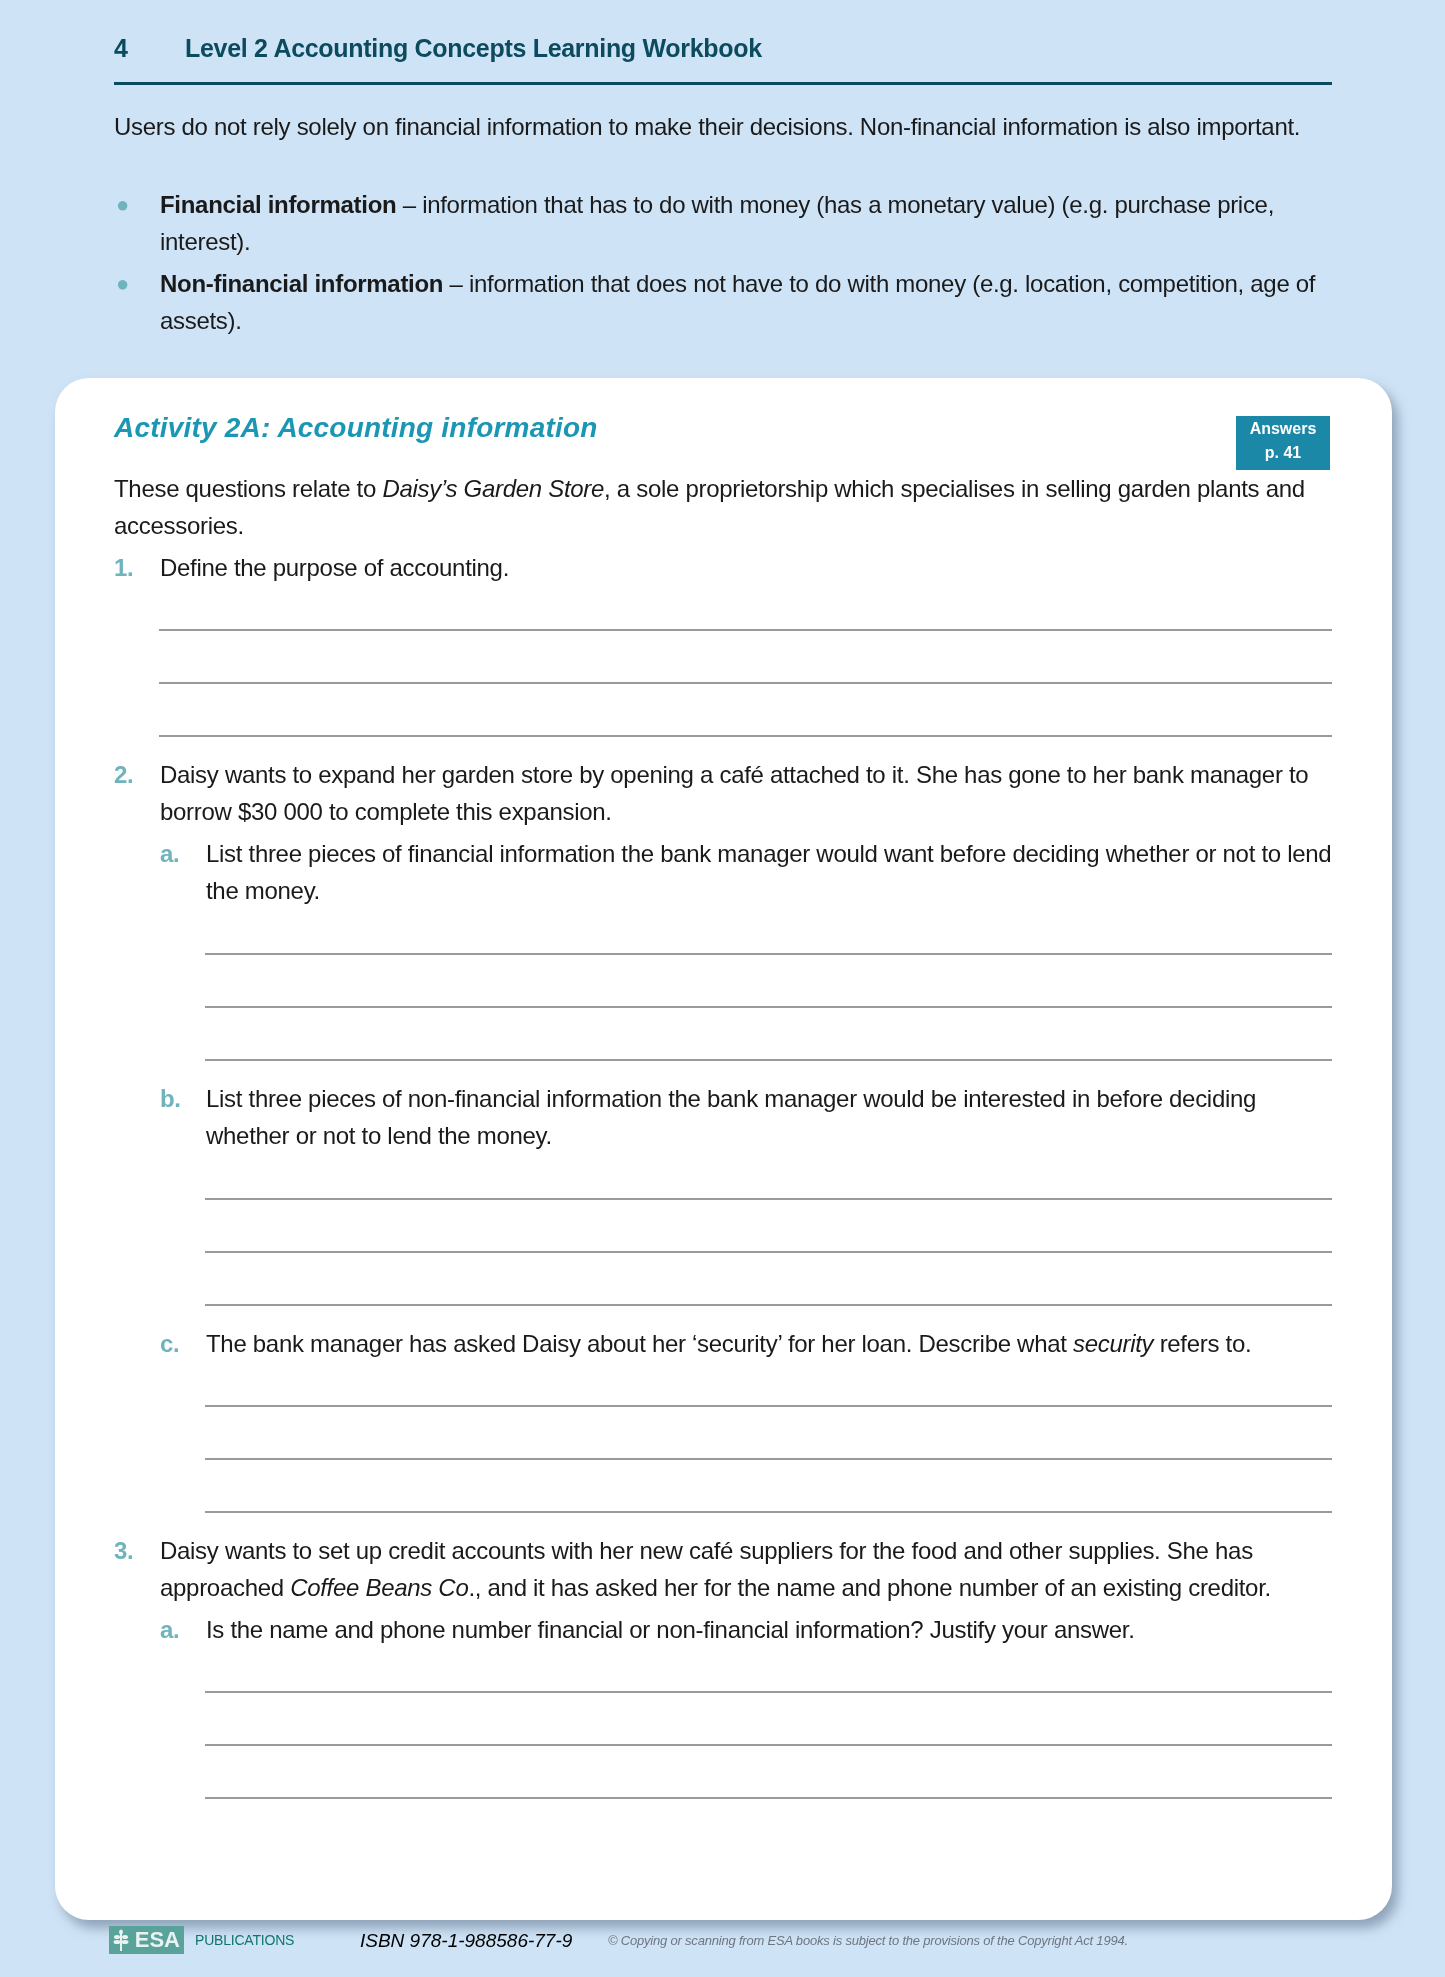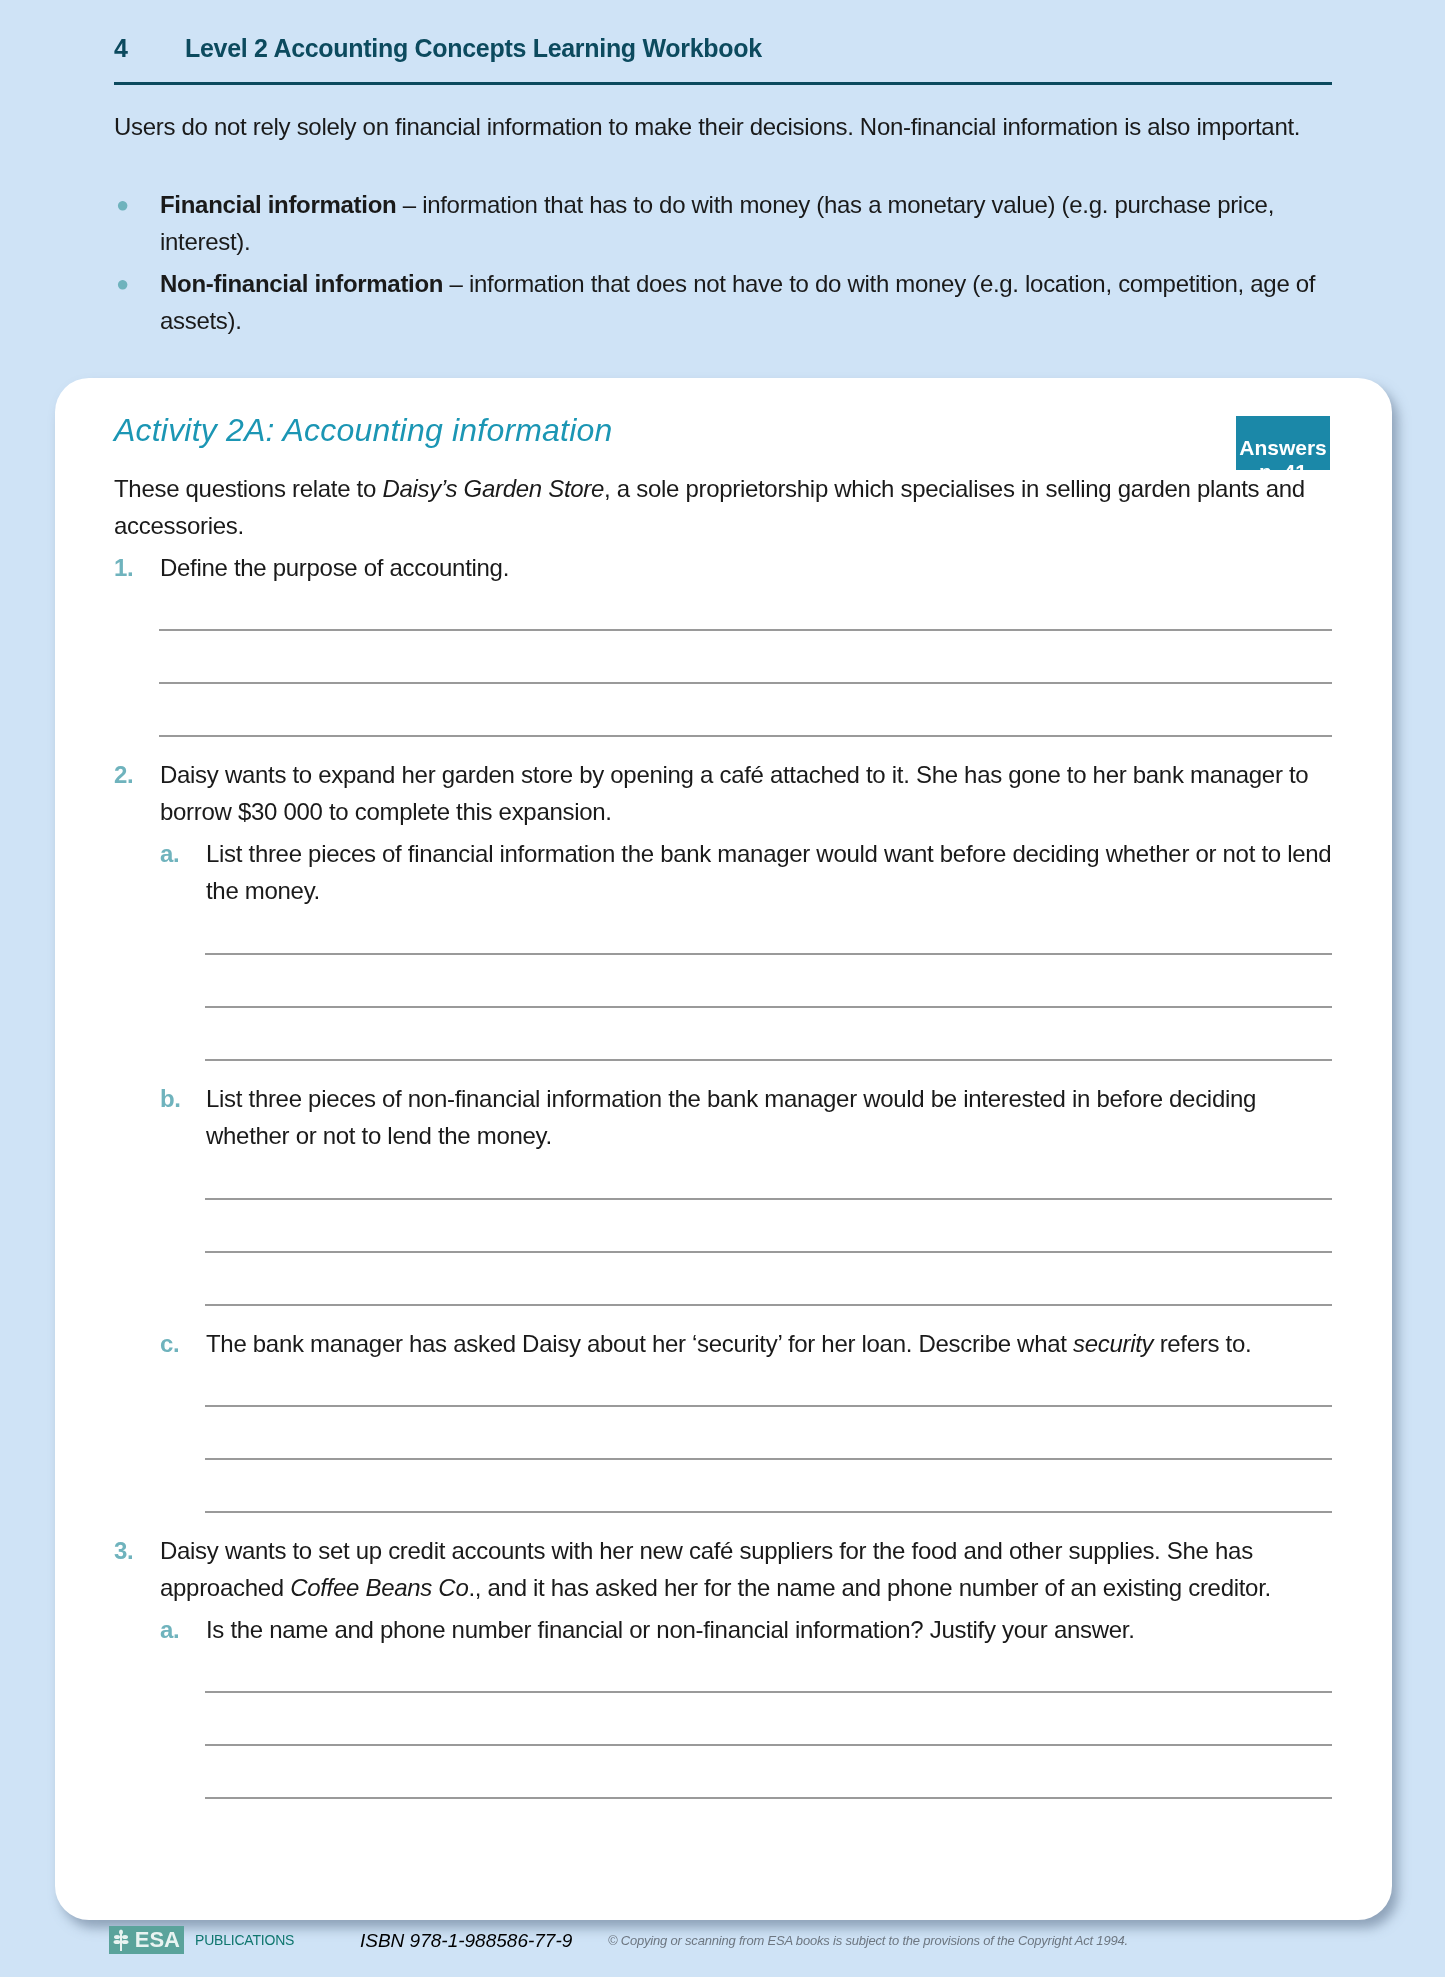--- a/index.html
+++ b/index.html
@@ -18,26 +18,26 @@
   .bullet { left:114px; width:1230px; }
   .bullet .dot { position:absolute; left:2px; top:0; color:#6fb3bd; font-size:22px; }
   .bullet .txt { margin-left:46px; display:block; }
   b { font-weight:bold; }
   .card {
     left:55px; top:378px; width:1337px; height:1542px;
     background:#ffffff; border-radius:34px;
     box-shadow: 6px 8px 12px rgba(90,110,135,0.55);
   }
   .act-title {
-    left:114px; top:412px; font-size:32px; font-weight:normal; font-style:italic;
+    left:114px; top:412px; font-size:28px; font-weight:bold; font-style:italic;
     color:#1b96b4; letter-spacing:0.2px;
   }
   .answers {
     left:1236px; top:416px; width:94px; height:54px; background:#1b88a8;
-    color:#ffffff; font-size:21px; line-height:24px; text-align:center; padding-top:20px;
+    color:#ffffff; font-size:16px; line-height:24px; text-align:center; padding-top:1px;
     box-sizing:border-box; font-weight:bold;
   }
   .qnum { position:absolute; left:0; font-weight:bold; color:#6fb3bd; }
   .q { left:114px; width:1225px; }
   .q .txt { display:block; margin-left:46px; }
   .sub { left:160px; width:1180px; }
   .sub .txt { display:block; margin-left:46px; }
   .line { height:2px; background:#9a9a9a; }
   .l1 { left:159px; width:1173px; }
   .l2 { left:205px; width:1127px; }

